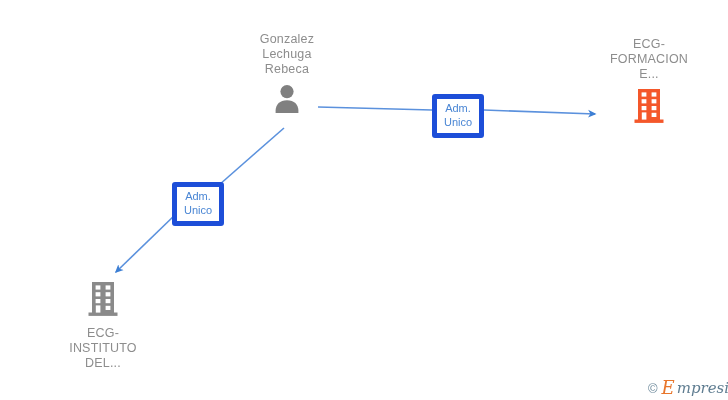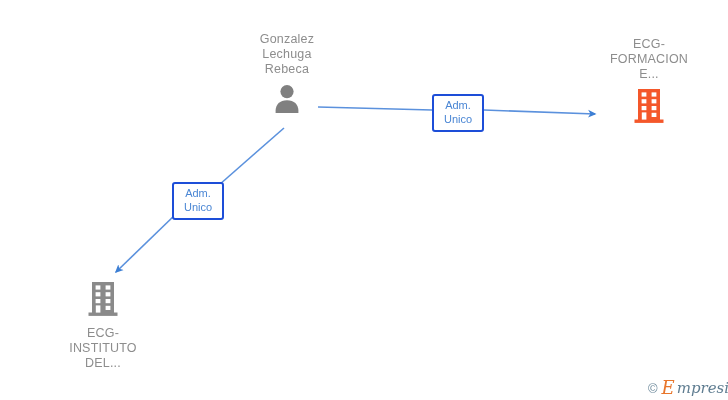--- a/index.html
+++ b/index.html
@@ -61,21 +61,21 @@
   #node-person .node-icon { margin-top: 6px; }
   #node-formacion   { left: 584px; top: 37px; }
   #node-formacion .node-icon { margin-top: 6px; }
   #node-instituto   { left: 38px;  top: 281px; }
   #node-instituto .node-caption { margin-top: 5px; }
 
   
   .edge-label {
     position: absolute;
     background: #ffffff;
-    border: 2px solid #1d4ed8;
+    border: 5px solid #1d4ed8;
     border-radius: 3px;
     color: #4a86d4;
     font-size: 11px;
     line-height: 13.5px;
     text-align: center;
     padding: 3px 7px 4px 7px;
     white-space: pre-line;
     box-sizing: border-box;
   }
   #label-top    { left: 432px; top: 94px;  width: 52px; }

